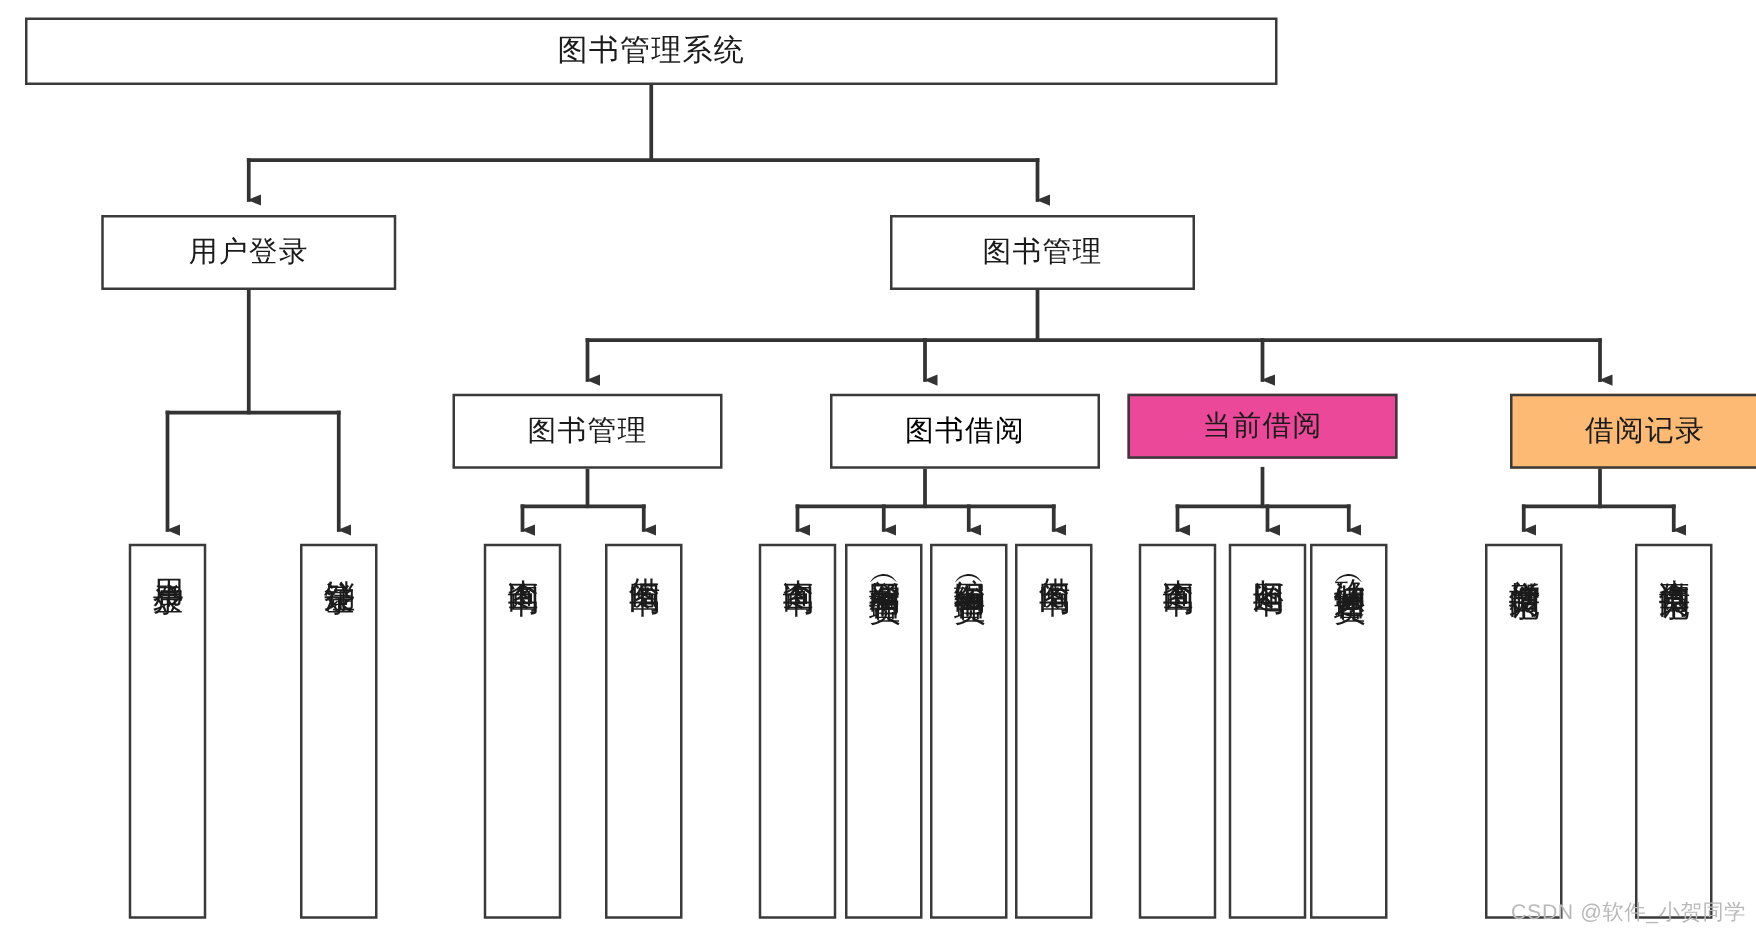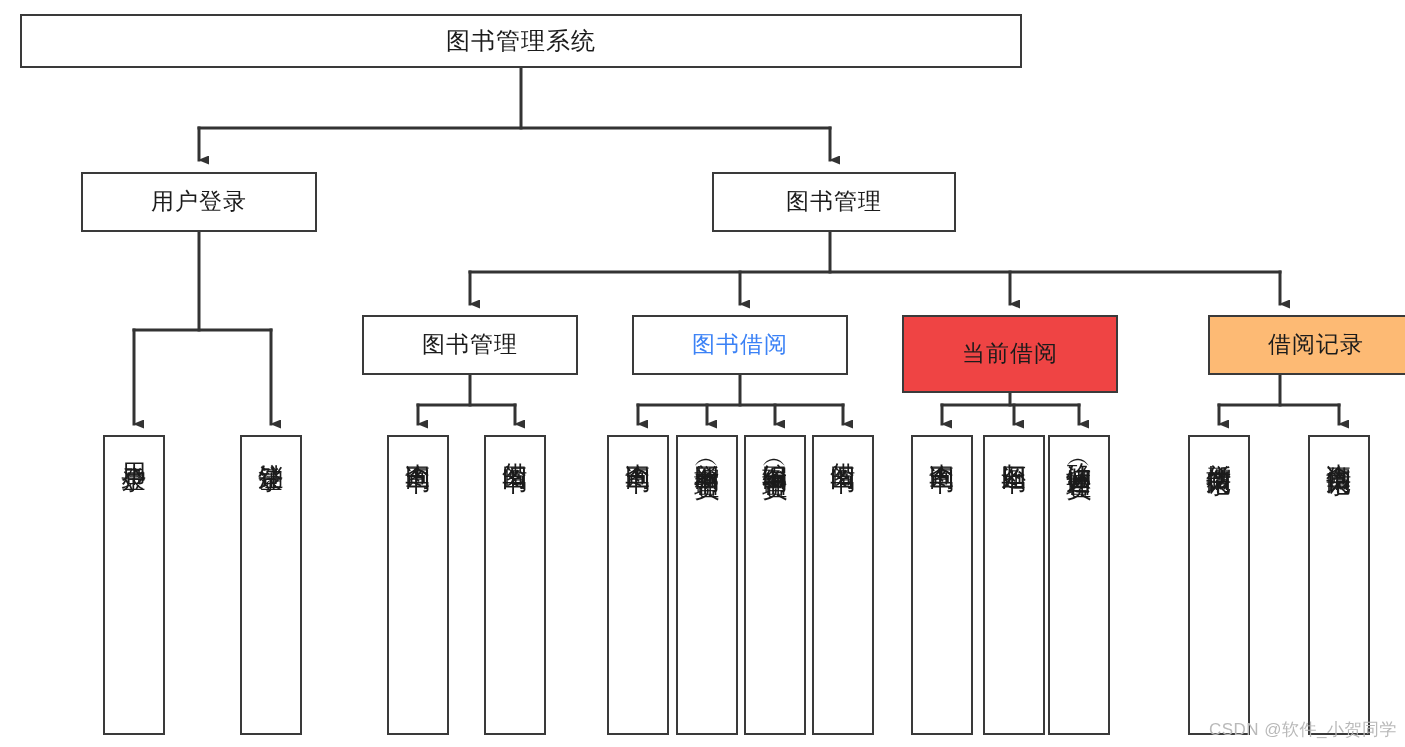--- a/index.html
+++ b/index.html
@@ -125,22 +125,22 @@
       <line x1="1339" y1="405" x2="1339" y2="424" marker-end="url(#arrowhead)"></line>
     </g>
   </svg>
 
   <div class="node node-h node-root" id="node-root" style="left: 20px; top: 14px; width: 1002px; height: 54px; border-color: rgb(58, 58, 58); color: rgb(27, 27, 27); background: rgb(255, 255, 255);">图书管理系统</div>
 
   <div class="node node-h" id="node-l1-0" style="left: 81px; top: 172px; width: 236px; height: 60px; border-color: rgb(58, 58, 58); color: rgb(27, 27, 27); background: rgb(255, 255, 255);">用户登录</div>
   <div class="node node-h" id="node-l1-1" style="left: 712px; top: 172px; width: 244px; height: 60px; border-color: rgb(58, 58, 58); color: rgb(27, 27, 27); background: rgb(255, 255, 255);">图书管理</div>
 
   <div class="node node-h" id="node-l2-0" style="left: 362px; top: 315px; width: 216px; height: 60px; border-color: rgb(58, 58, 58); color: rgb(27, 27, 27); background: rgb(255, 255, 255);">图书管理</div>
-  <div class="node node-h" id="node-l2-1" style="left: 632px; top: 315px; width: 216px; height: 60px; border-color: rgb(58, 58, 58); color: #3b82f6; background: rgb(255, 255, 255);">图书借阅</div>
-  <div class="node node-h" id="node-l2-2" style="left: 902px; top: 315px; width: 216px; height: 78px; border-color: rgb(58, 58, 58); color: rgb(27, 27, 27); background: #ef4444;">当前借阅</div>
+  <div class="node node-h" id="node-l2-1" style="left: 664px; top: 315px; width: 216px; height: 60px; border-color: rgb(58, 58, 58); color: #000000; background: rgb(255, 255, 255);">图书借阅</div>
+  <div class="node node-h" id="node-l2-2" style="left: 902px; top: 315px; width: 216px; height: 52px; border-color: rgb(58, 58, 58); color: rgb(27, 27, 27); background: #ec4899;">当前借阅</div>
   <div class="node node-h" id="node-l2-3" style="left: 1172px; top: 315px; width: 216px; height: 60px; border-color: rgb(58, 58, 58); color: rgb(27, 27, 27); background: #fdba74; margin-left: 36px;">借阅记录</div>
 
   <div class="node node-v" id="node-leaf-0" style="left: 103px; top: 435px; width: 62px; height: 300px; border-color: rgb(58, 58, 58); color: rgb(27, 27, 27); background: rgb(255, 255, 255);">
     <span class="vtext">用户登录</span>
   </div>
   <div class="node node-v" id="node-leaf-1" style="left: 240px; top: 435px; width: 62px; height: 300px; border-color: rgb(58, 58, 58); color: rgb(27, 27, 27); background: rgb(255, 255, 255);">
     <span class="vtext">注销登录</span>
   </div>
   <div class="node node-v" id="node-leaf-2" style="left: 387px; top: 435px; width: 62px; height: 300px; border-color: rgb(58, 58, 58); color: rgb(27, 27, 27); background: rgb(255, 255, 255);">
     <span class="vtext">查询图书</span>

